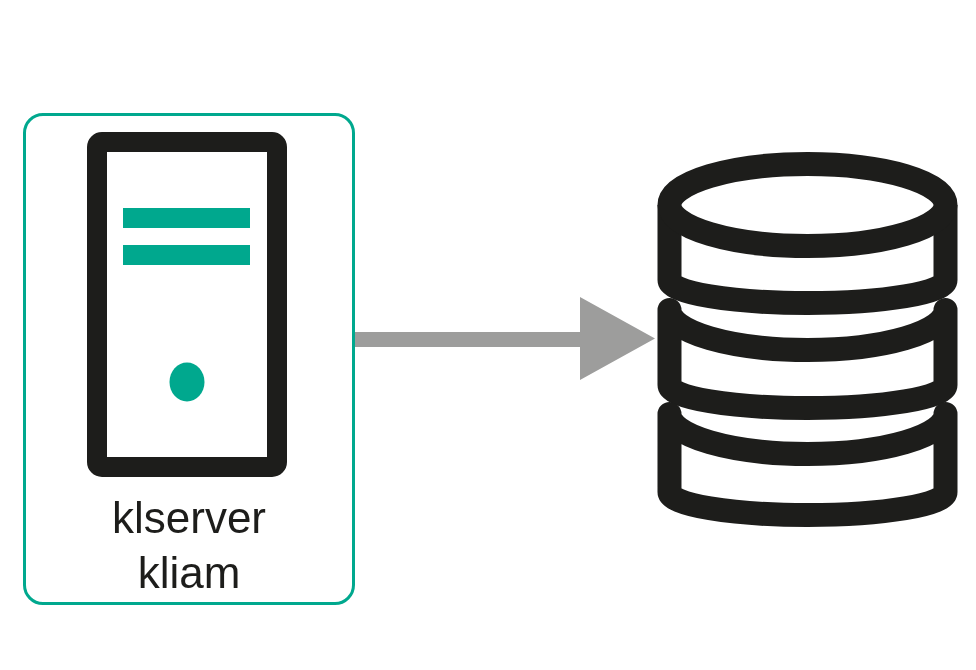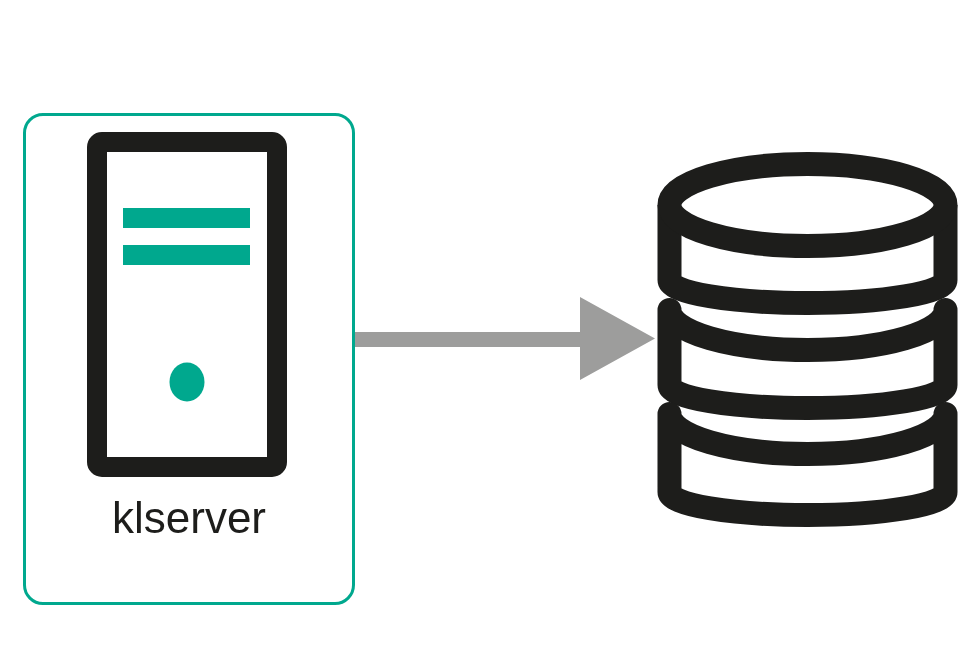--- a/index.html
+++ b/index.html
@@ -69,20 +69,21 @@
 
   <svg class="server-icon-svg" viewBox="0 0 200 345" xmlns="http://www.w3.org/2000/svg" aria-hidden="true">
     <rect x="10" y="10" width="180" height="325" rx="5" fill="#ffffff" stroke="#1d1d1b" stroke-width="20"></rect>
     <rect x="36" y="76" width="127" height="20" fill="#00a88e"></rect>
     <rect x="36" y="113" width="127" height="20" fill="#00a88e"></rect>
     <ellipse cx="100" cy="250" rx="17.5" ry="19.5" fill="#00a88e"></ellipse>
   </svg>
 
   <div class="node-label">
     <div>klserver</div>
+    <div>kliam</div>
   </div>
 
   <svg class="arrow-svg" viewBox="0 0 301 100" xmlns="http://www.w3.org/2000/svg" aria-hidden="true">
     <polygon points="0,42 225,42 225,7 300,48.5 225,90 225,57 0,57" fill="#9d9d9c"></polygon>
   </svg>
 
   <svg class="db-svg" viewBox="0 0 300 376" xmlns="http://www.w3.org/2000/svg" aria-hidden="true">
     <g fill="#ffffff" stroke="#1d1d1b" stroke-width="24" stroke-linejoin="round">
 
       <path d="M 12 53 L 12 128 A 138 23 0 0 0 288 128 L 288 53"></path>

